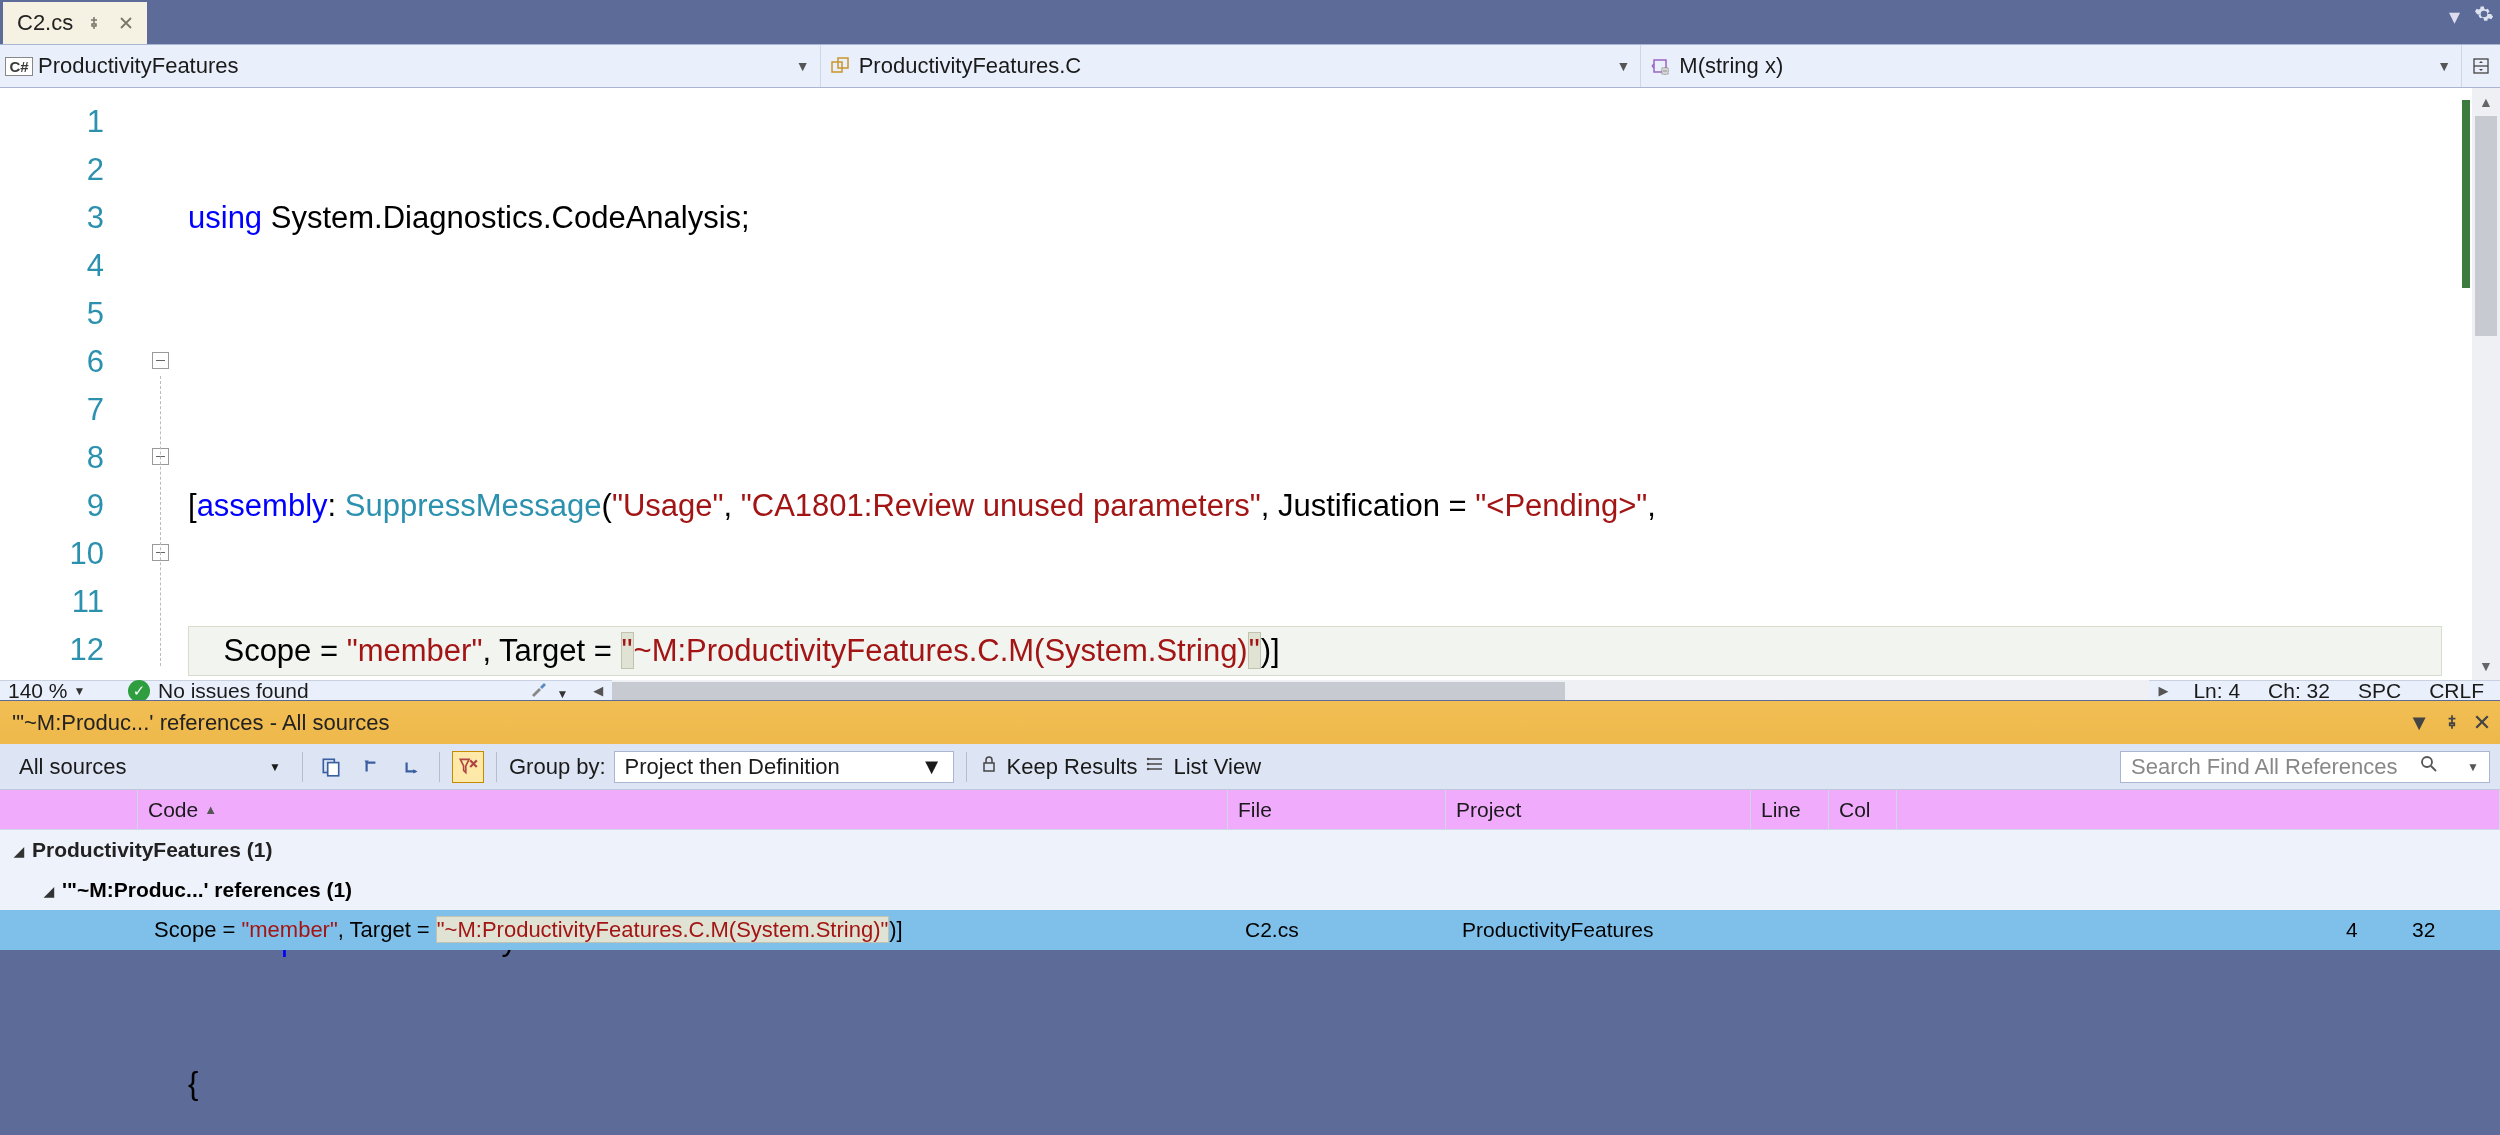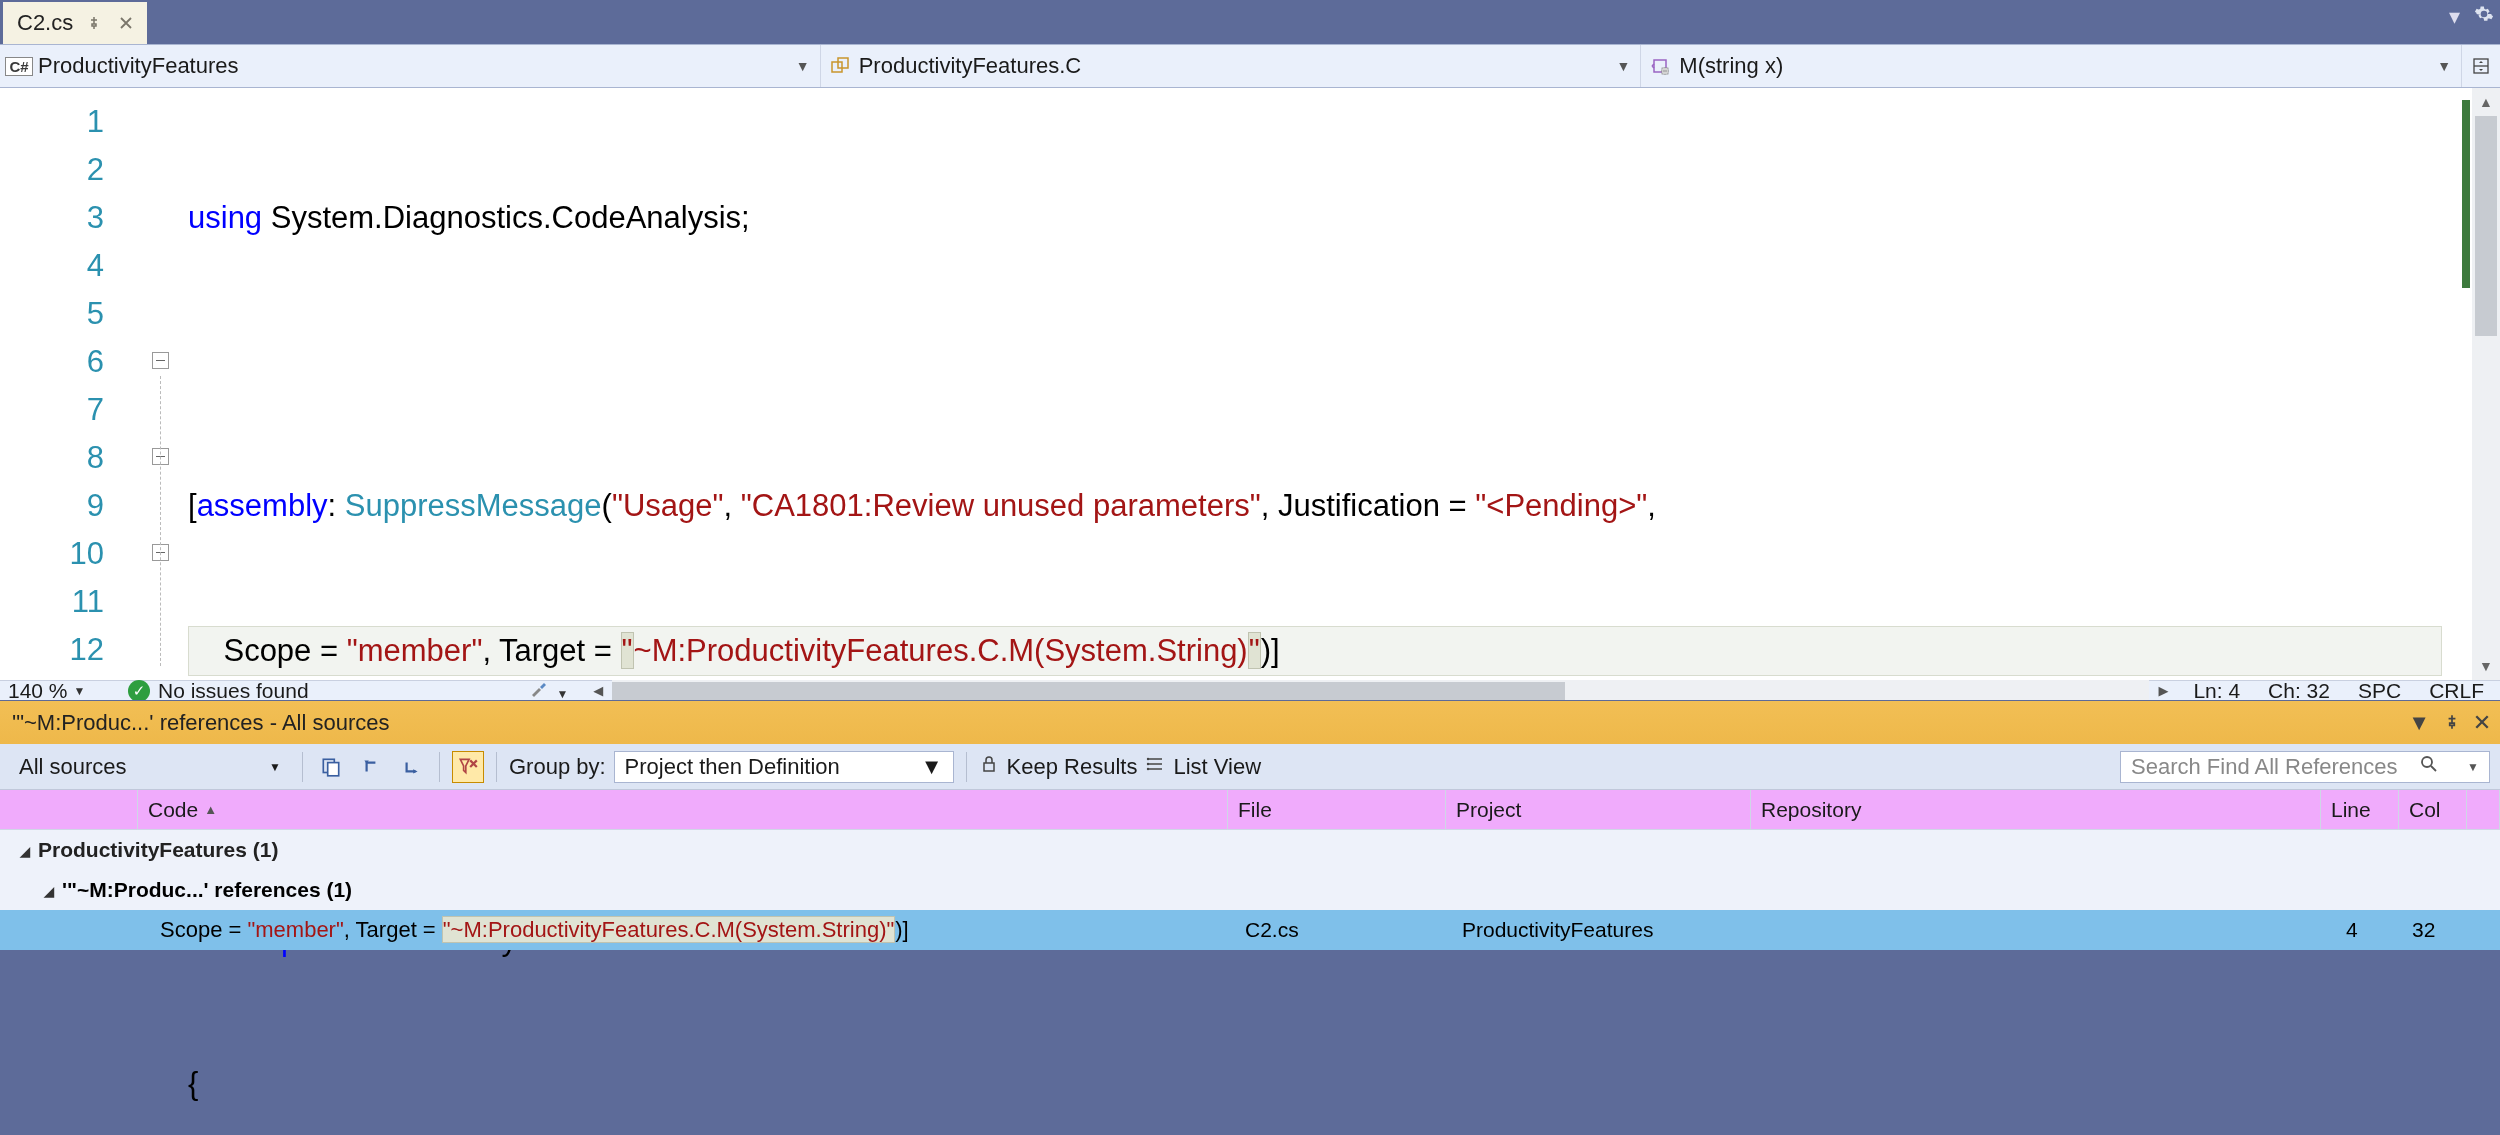--- a/index.html
+++ b/index.html
@@ -80,21 +80,21 @@
 .col-code { width: 1090px; }
 .col-file { width: 218px; }
 .col-project { width: 305px; }
 .col-repo { width: 570px; }
 .col-line { width: 78px; }
 .col-col { width: 68px; }
 .col-end { flex: 1; }
 .sort-arrow { font-size: 13px; margin-left: 6px; color: #555; }
 
 .ref-rows { background: #eef2fa; font-size: 21px; }
-.ref-row { display: flex; align-items: center; height: 40px; padding-left: 20px; }
+.ref-row { display: flex; align-items: center; height: 40px; padding-left: 14px; }
 .ref-row.group { font-weight: 600; color: #222; }
 .ref-row.group2 { padding-left: 44px; font-weight: 600; }
 .ref-row.selected { background: #7fc0ea; }
 .tri { font-size: 15px; margin-right: 8px; color: #333; display: inline-block; transform: rotate(0deg); }
 .tri.open::before { content: "◢"; font-size: 13px; }
 .ref-code-cell { margin-left: 100px; font-family: Consolas, monospace; font-size: 22px; }
 .ref-row.selected .col-file-v { position: absolute; left: 1245px; }
 .ref-row.selected .col-proj-v { position: absolute; left: 1462px; }
 .ref-row.selected .col-line-v { position: absolute; left: 2346px; }
 .ref-row.selected .col-col-v { position: absolute; left: 2412px; }
@@ -350,21 +350,20 @@
 
   <div class="ref-headers">
     <div class="col-expand"></div>
     <div class="col-blank"></div>
     <div class="col-code">
         <span>Code</span>
         <span class="sort-arrow">▲</span>
       </div>
     <div class="col-file">File</div>
     <div class="col-project">Project</div>
-    <div class="col-repo">Repository</div>
     <div class="col-line">Line</div>
     <div class="col-col">Col</div>
     <div class="col-end"></div>
   </div>
 
   <div class="ref-rows">
     <div class="ref-row group">
       <span class="tri open"></span>
       <span>ProductivityFeatures  (1)</span>
     </div>

